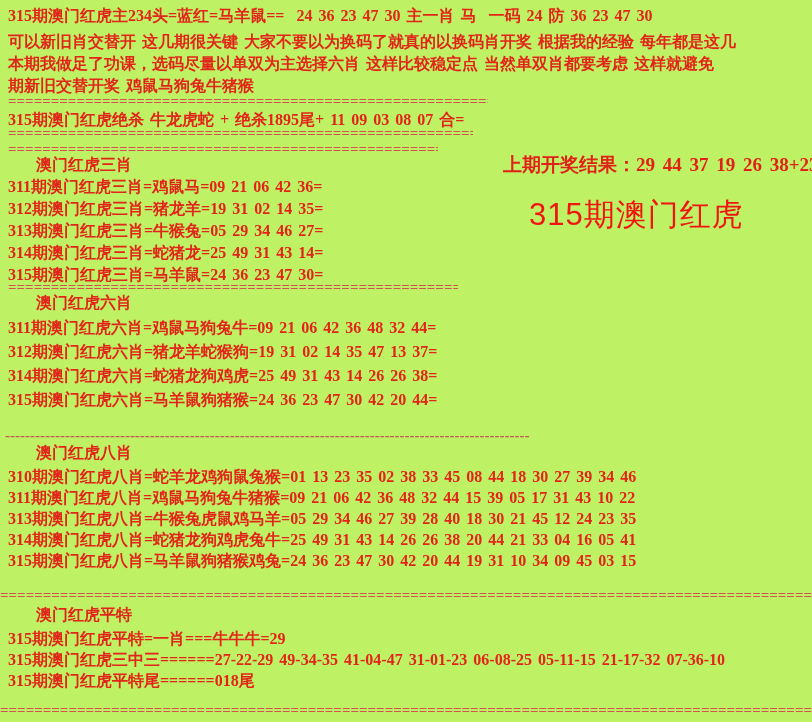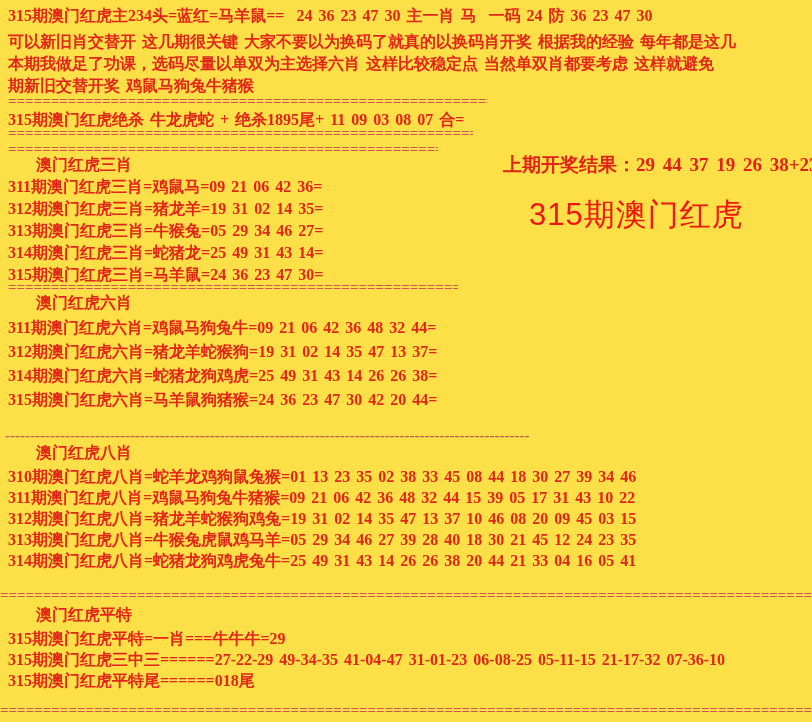--- a/index.html
+++ b/index.html
@@ -1,19 +1,19 @@
 <!DOCTYPE html>
 <html><head>
 <meta charset="utf-8">
 <style>
   html,body{margin:0;padding:0;background:#ffffff;}
   .page{
     position:relative;
     width:812px;height:722px;
-    background:#fde047;
+    background:#bef264;
     overflow:hidden;
     font-family:"Liberation Serif","DejaVu Serif",serif;
     font-weight:bold;
     color:#e2251a;
   }
   .t{
     position:absolute;
     font-size:16px;
     white-space:pre;
     word-spacing:2px;
@@ -90,23 +90,23 @@
     <div class="row">314期澳门红虎六肖=蛇猪龙狗鸡虎=25 49 31 43 14 26 26 38=</div>
     <div class="row">315期澳门红虎六肖=马羊鼠狗猪猴=24 36 23 47 30 42 20 44=</div>
   </div>
 
   <div class="divider dash" style="left:5px;top:431px;width:525px;">--------------------------------------------------------------------------------------------------------------------------------------------------------------------------</div>
 
   <div class="sec-title" style="top:443px;">澳门红虎八肖</div>
   <div class="rows lh21" style="top:466px;">
     <div class="row">310期澳门红虎八肖=蛇羊龙鸡狗鼠兔猴=01 13 23 35 02 38 33 45 08 44 18 30 27 39 34 46</div>
     <div class="row">311期澳门红虎八肖=鸡鼠马狗兔牛猪猴=09 21 06 42 36 48 32 44 15 39 05 17 31 43 10 22</div>
-    <div class="row">312期澳门红虎八肖=猪龙羊蛇猴狗鸡兔=19 31 02 14 35 47 13 37 10 46 08 20 09 45 03 15</div>
     <div class="row">313期澳门红虎八肖=牛猴兔虎鼠鸡马羊=05 29 34 46 27 39 28 40 18 30 21 45 12 24 23 35</div>
     <div class="row">314期澳门红虎八肖=蛇猪龙狗鸡虎兔牛=25 49 31 43 14 26 26 38 20 44 21 33 04 16 05 41</div>
+    <div class="row">315期澳门红虎八肖=马羊鼠狗猪猴鸡兔=24 36 23 47 30 42 20 44 19 31 10 34 09 45 03 15</div>
   </div>
 
   <div class="divider" style="left:0px;top:591px;width:812px;">========================================================================================================================</div>
 
   <div class="sec-title" style="top:605px;">澳门红虎平特</div>
   <div class="rows lh21" style="top:628px;">
     <div class="row">315期澳门红虎平特=一肖===牛牛牛=29</div>
     <div class="row">315期澳门红虎三中三======27-22-29 49-34-35 41-04-47 31-01-23 06-08-25 05-11-15 21-17-32 07-36-10</div>
     <div class="row">315期澳门红虎平特尾======018尾</div>
   </div>

